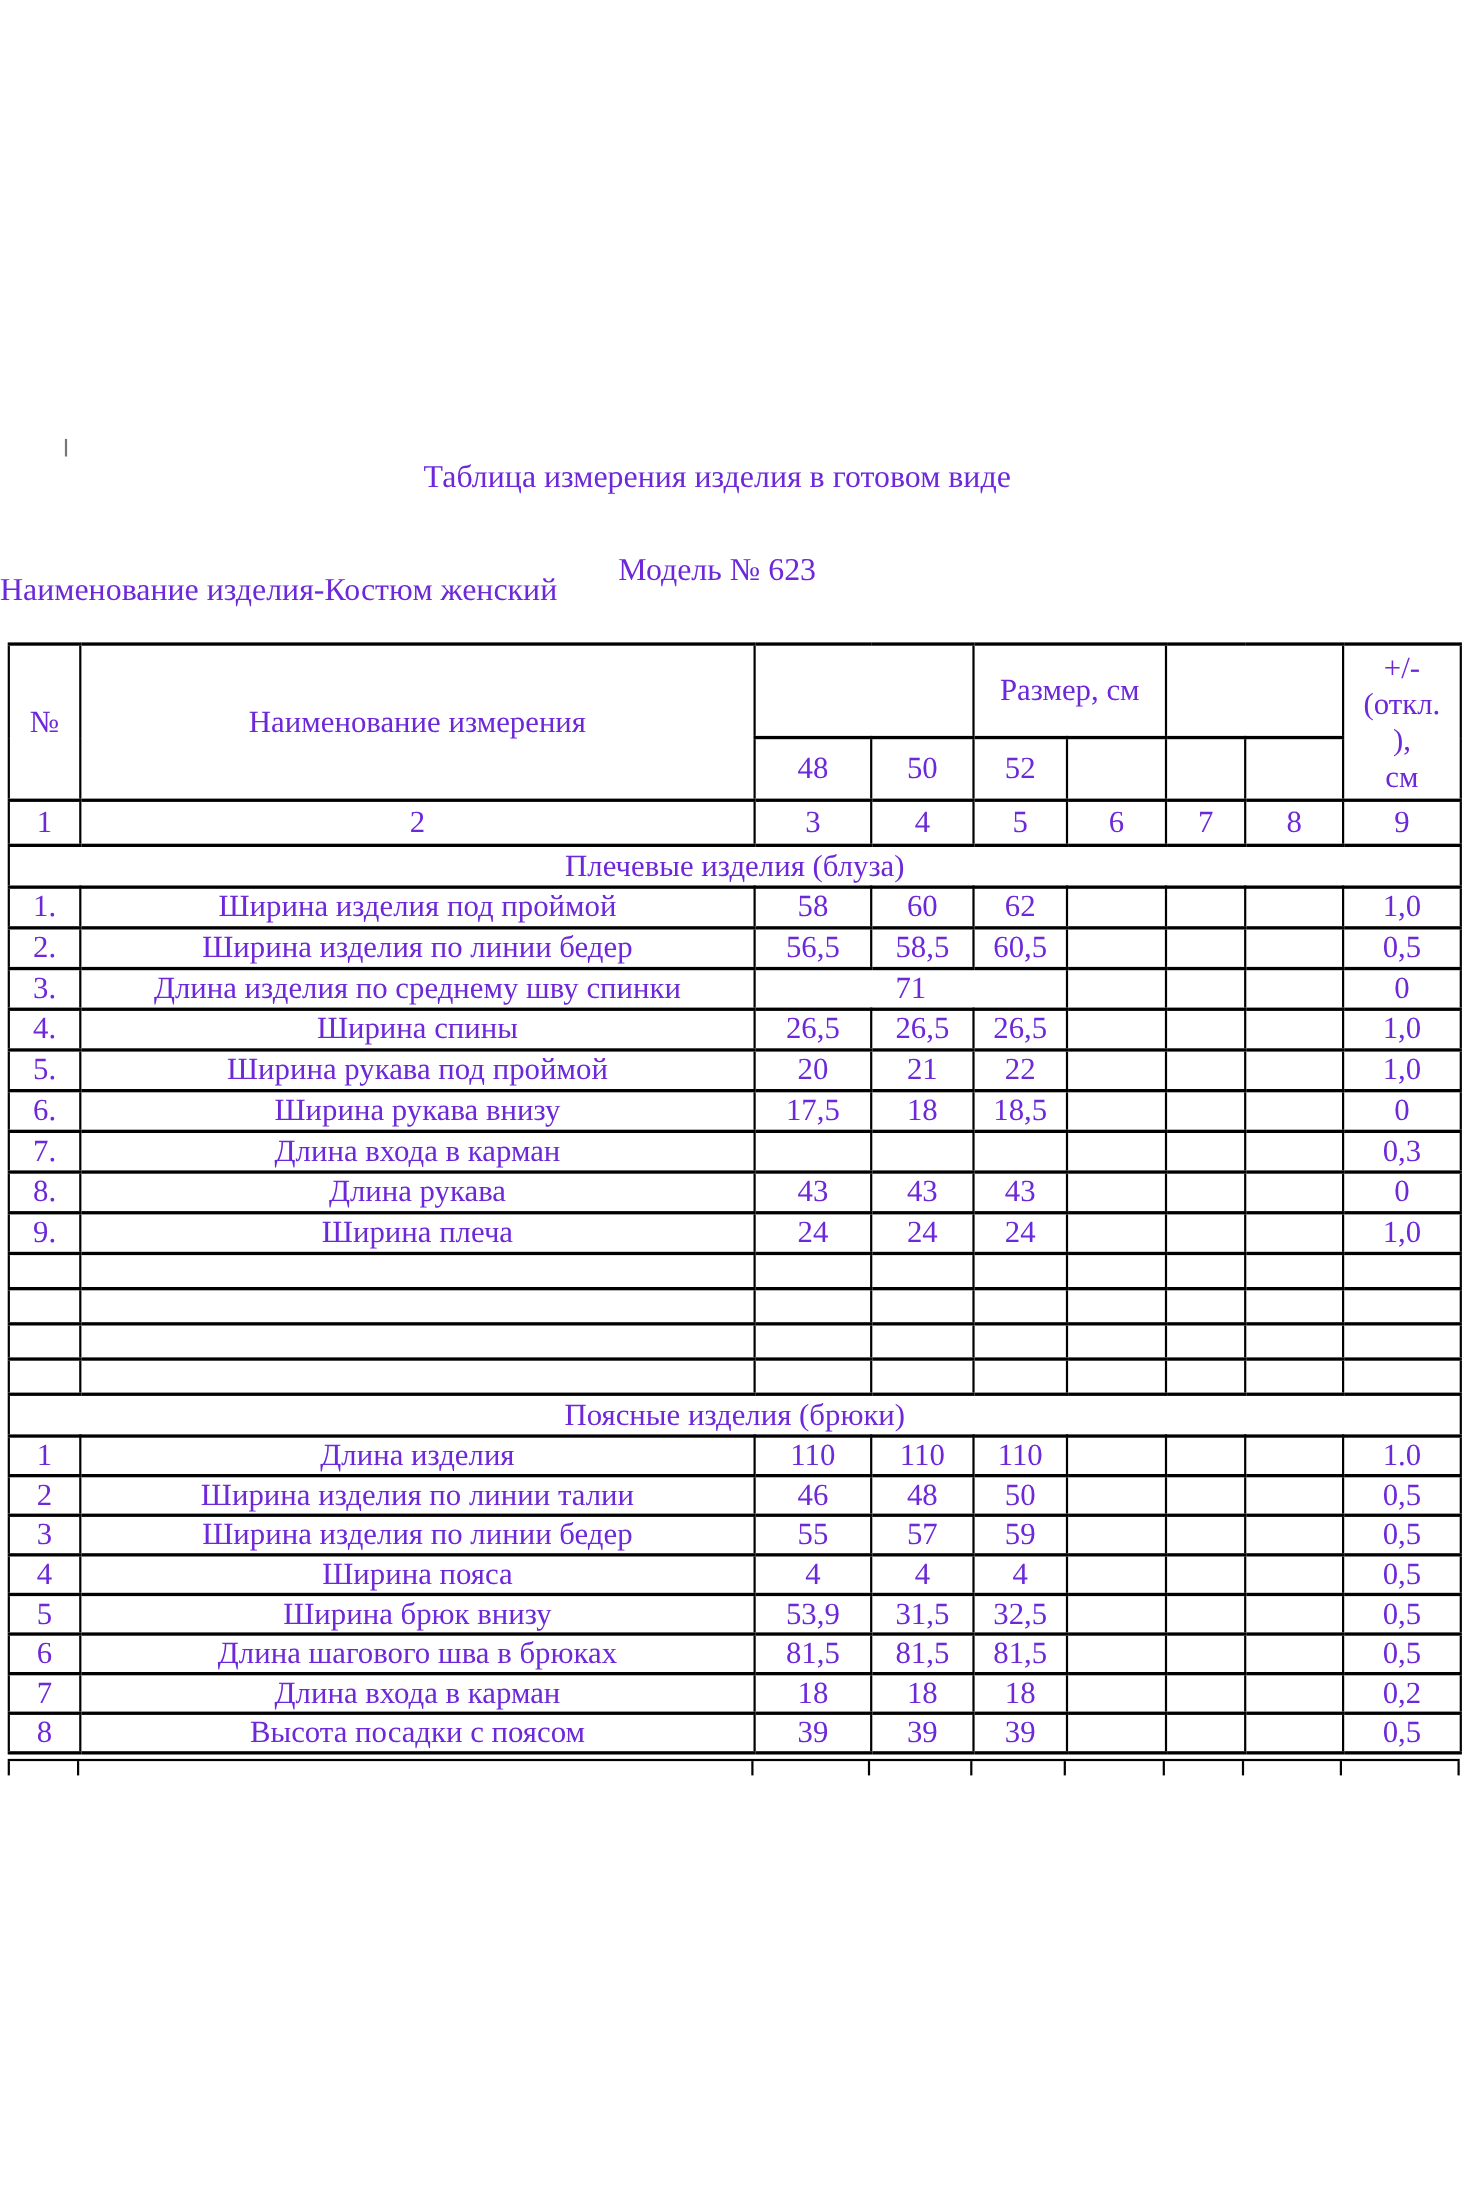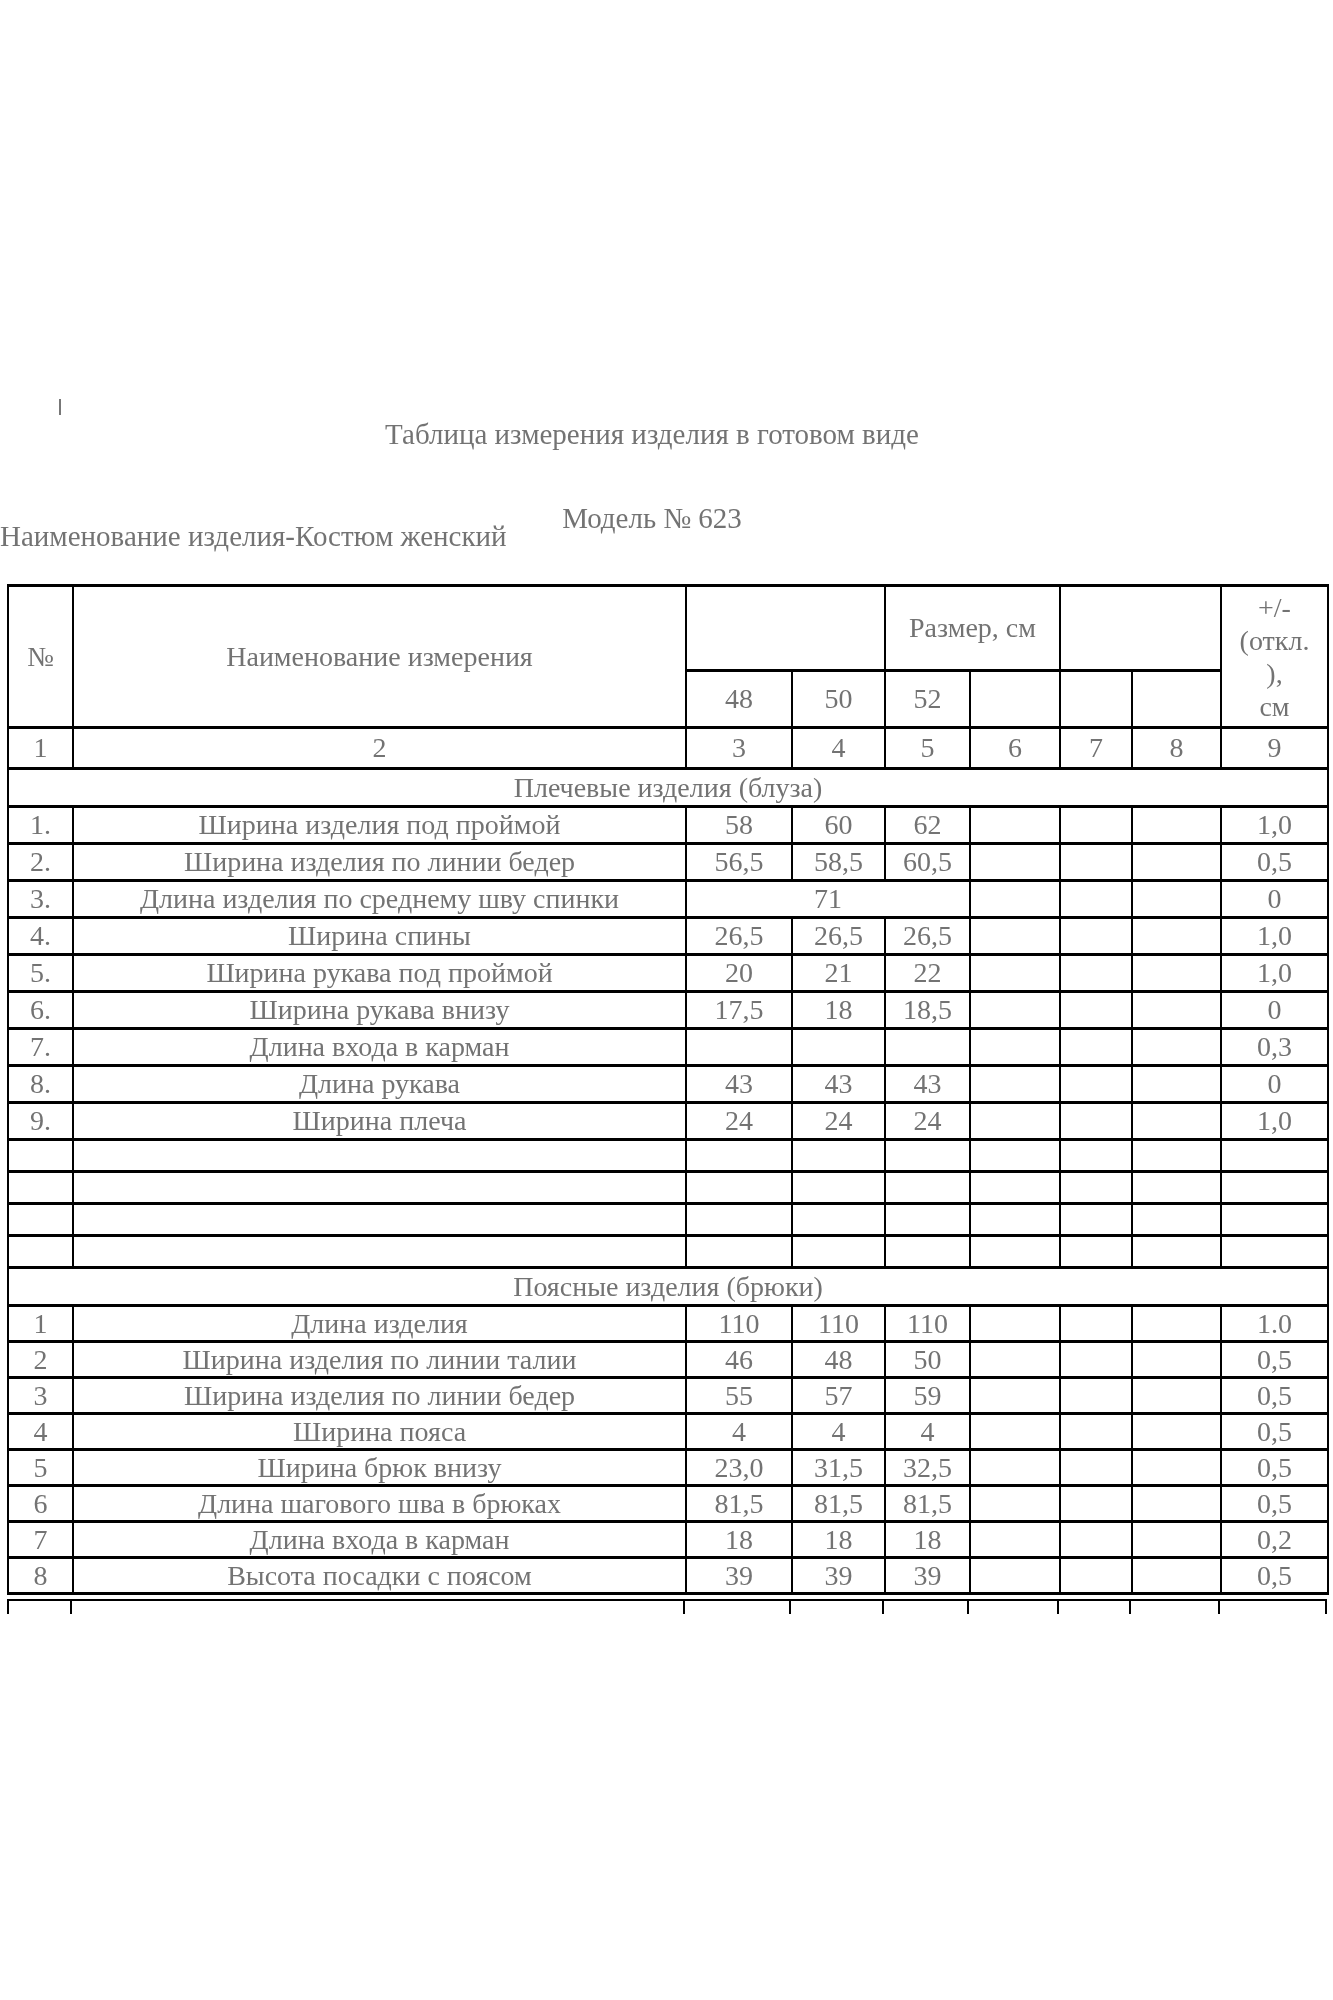--- a/index.html
+++ b/index.html
@@ -1,18 +1,18 @@
 <!DOCTYPE html>
 <html><head>
 <meta charset="utf-8">
 <style>
   html,body{margin:0;padding:0;background:#fff;}
   .page{
     position:relative;width:1333px;height:2000px;background:#ffffff;
-    font-family:"Liberation Serif","DejaVu Serif",serif;color:#737373;overflow:hidden;
+    font-family:"Liberation Serif","DejaVu Serif",serif;color:#6d28d9;overflow:hidden;
   }
   .cursor-artifact{position:absolute;left:59px;top:399px;width:2px;height:16px;background:#777;}
   .doc-title{position:absolute;top:418px;left:0;width:1304px;text-align:center;font-size:29px;line-height:32px;}
   .doc-model{position:absolute;top:502px;left:0;width:1304px;text-align:center;font-size:29px;line-height:32px;}
   .doc-product{position:absolute;top:520px;left:0;width:1304px;font-size:29px;line-height:32px;}
 
   table.meas{
     position:absolute;left:7px;top:584px;width:1320px;
     border-collapse:collapse;table-layout:fixed;font-size:28px;line-height:1.05;
   }
@@ -284,21 +284,21 @@
           <td class="c-val">4</td>
           <td class="c-val">4</td>
           <td class="c-val"></td>
           <td class="c-val"></td>
           <td class="c-val"></td>
           <td class="c-val">0,5</td>
         </tr>
         <tr class="r-data2">
           <td class="c-no">5</td>
           <td class="c-name">Ширина брюк внизу</td>
-          <td class="c-val">23,0</td>
+          <td class="c-val">53,9</td>
           <td class="c-val">31,5</td>
           <td class="c-val">32,5</td>
           <td class="c-val"></td>
           <td class="c-val"></td>
           <td class="c-val"></td>
           <td class="c-val">0,5</td>
         </tr>
         <tr class="r-data2">
           <td class="c-no">6</td>
           <td class="c-name">Длина шагового шва в брюках</td>

